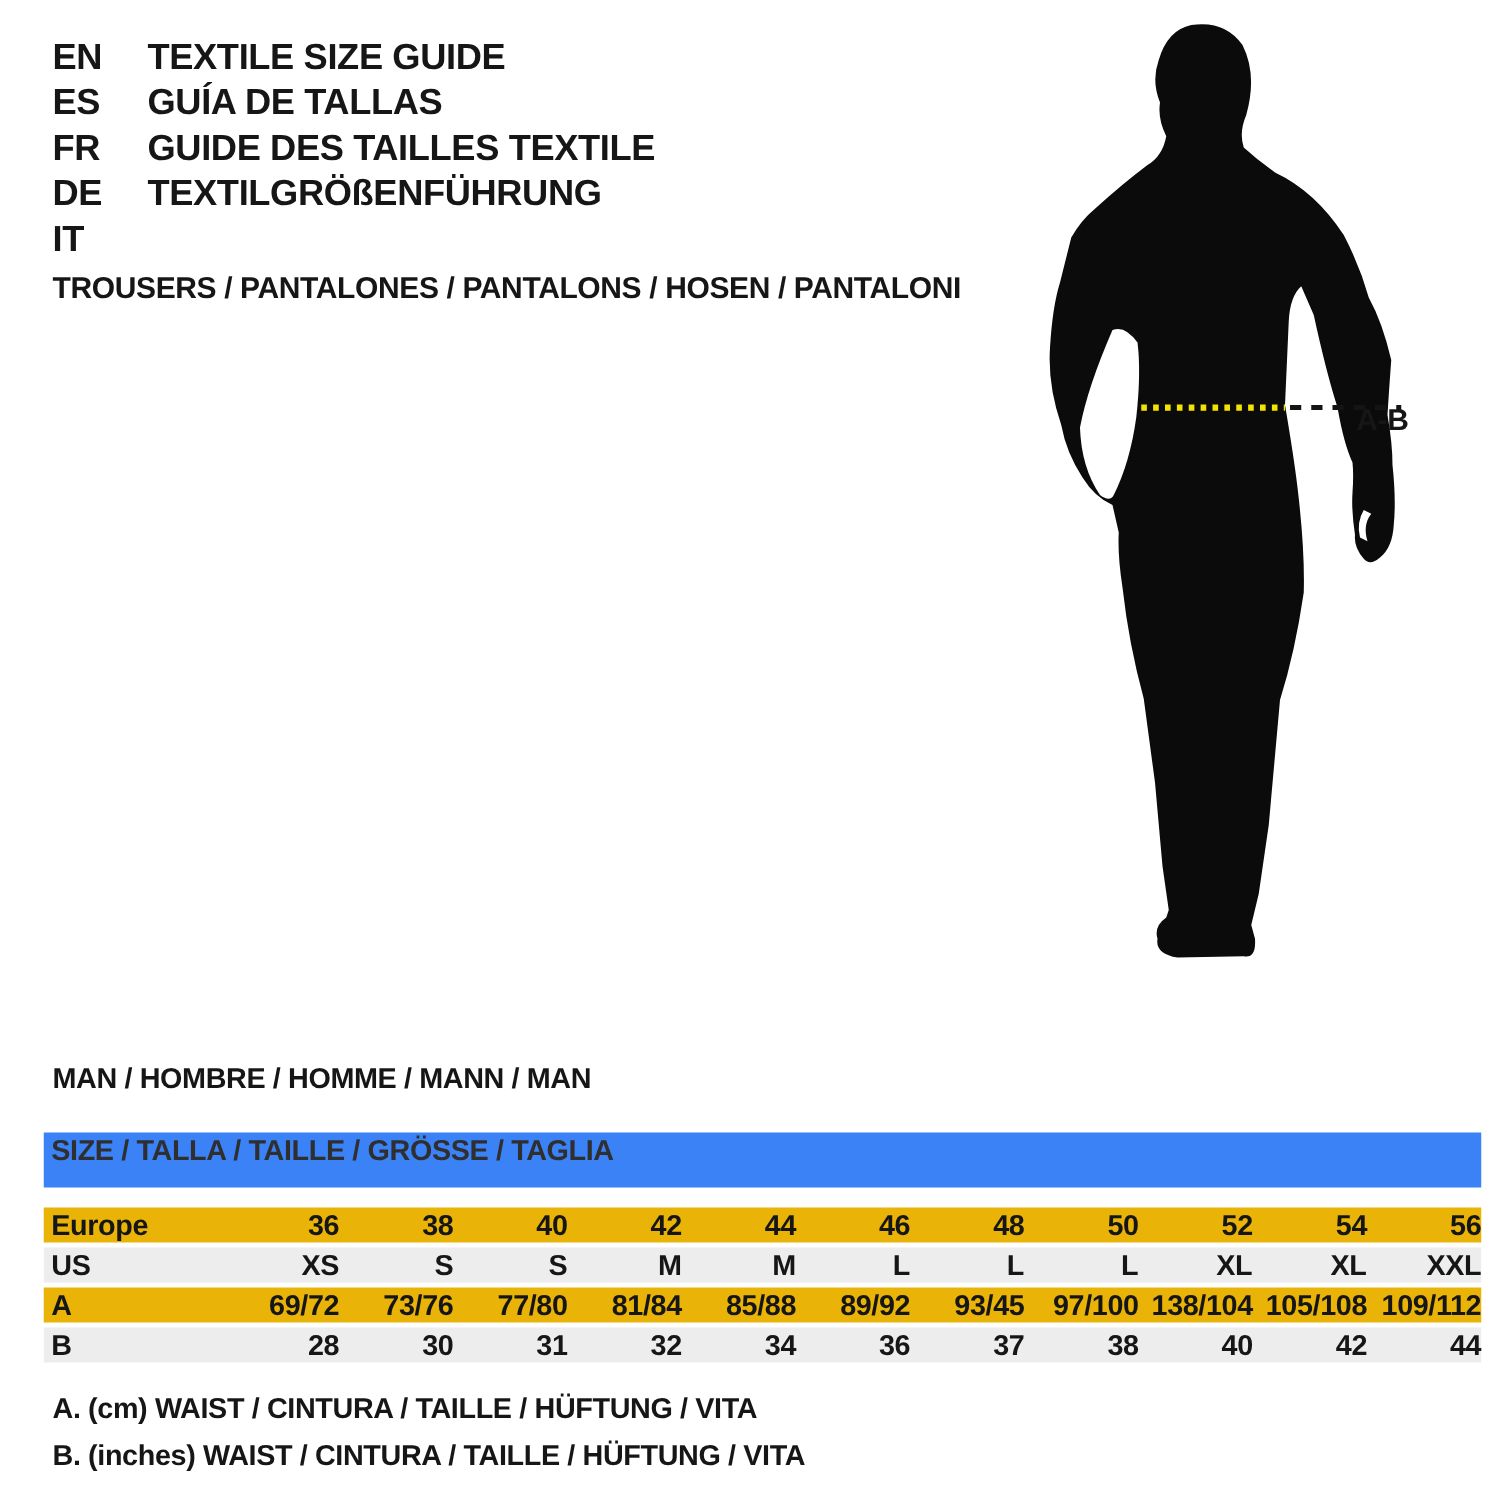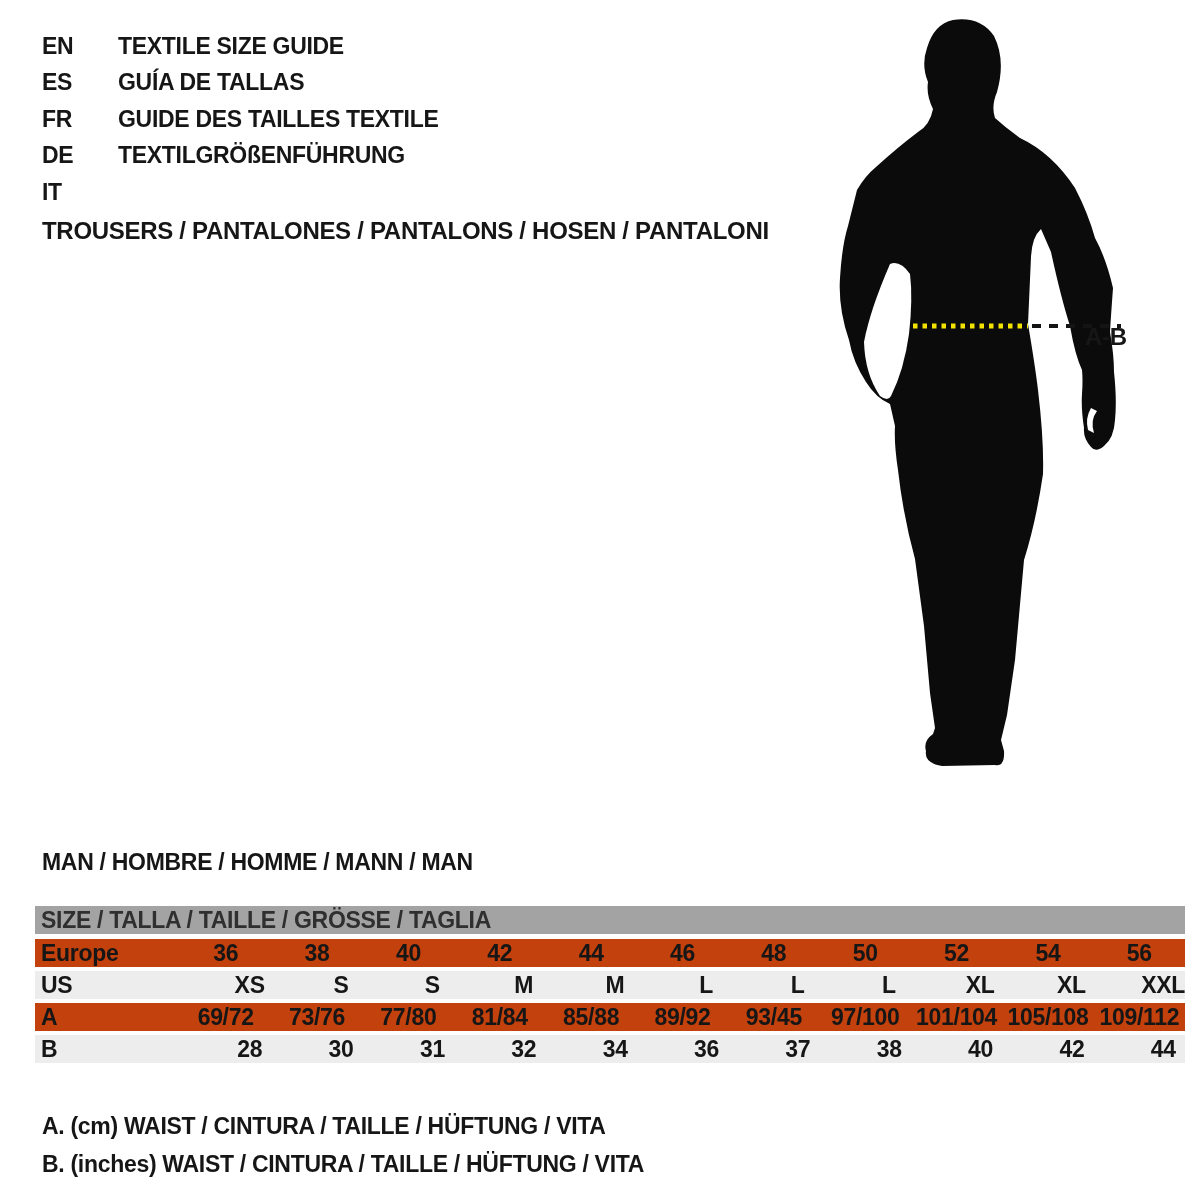--- a/index.html
+++ b/index.html
@@ -7,43 +7,43 @@
     width:1200px;height:1200px;position:relative;overflow:hidden;
     background:#ffffff;color:#161616;
     font-family:"Liberation Sans","DejaVu Sans",sans-serif;
     font-weight:700;letter-spacing:-0.3px;
   }
   .abs{position:absolute;}
   
   .langs{
     left:42px;top:28px;
     display:grid;grid-template-columns:76px auto;grid-auto-rows:36.5px;
-    font-size:23px;align-items:center;
+    font-size:29px;align-items:center;
   }
   .langs div{line-height:1;}
   
   .category{left:42px;top:217px;font-size:24px;line-height:28px;}
   
   .figure-svg{left:820px;top:10px;}
   .ab-label{left:1085px;top:311px;font-size:24px;line-height:28px;margin-top:12px;}
   
   .man-title{left:42px;top:849px;font-size:23px;line-height:26px;}
   
   .size-table{left:35px;top:906px;width:1150px;font-size:23px;}
   .thead{
-    height:28px;line-height:28px;background:#a3a3a3;color:#2f2f2f;
-    padding-left:6px;margin-bottom:5px;
+    height:44px;line-height:28px;background:#3b82f6;color:#2f2f2f;
+    padding-left:6px;margin-bottom:16px;
   }
   .trow{
     display:grid;grid-template-columns:145px repeat(11,1fr);
-    height:28px;line-height:28px;margin-bottom:4px;background:#c2410c;
+    height:28px;line-height:28px;margin-bottom:4px;background:#eab308;
   }
   .trow.alt{background:#ededed;gap:48px;}
   .tlabel{padding-left:6px;text-align:left;}
-  .tcell{text-align:center;}
+  .tcell{text-align:right;}
   
   .note-a{left:42px;top:1113px;font-size:23px;line-height:26px;}
   .note-b{left:42px;top:1151px;font-size:23px;line-height:26px;text-align:right;}
 </style>
 </head>
 <body>
 
 <div class="abs langs">
   <div>EN</div>
   <div>TEXTILE SIZE GUIDE</div>
@@ -117,21 +117,21 @@
   <div class="trow">
     <div class="tlabel">A</div>
     <div class="tcell">69/72</div>
     <div class="tcell">73/76</div>
     <div class="tcell">77/80</div>
     <div class="tcell">81/84</div>
     <div class="tcell">85/88</div>
     <div class="tcell">89/92</div>
     <div class="tcell">93/45</div>
     <div class="tcell">97/100</div>
-    <div class="tcell">101/104</div>
+    <div class="tcell">138/104</div>
     <div class="tcell">105/108</div>
     <div class="tcell">109/112</div>
   </div>
 
   <div class="trow alt">
     <div class="tlabel">B</div>
     <div class="tcell">28</div>
     <div class="tcell">30</div>
     <div class="tcell">31</div>
     <div class="tcell">32</div>

